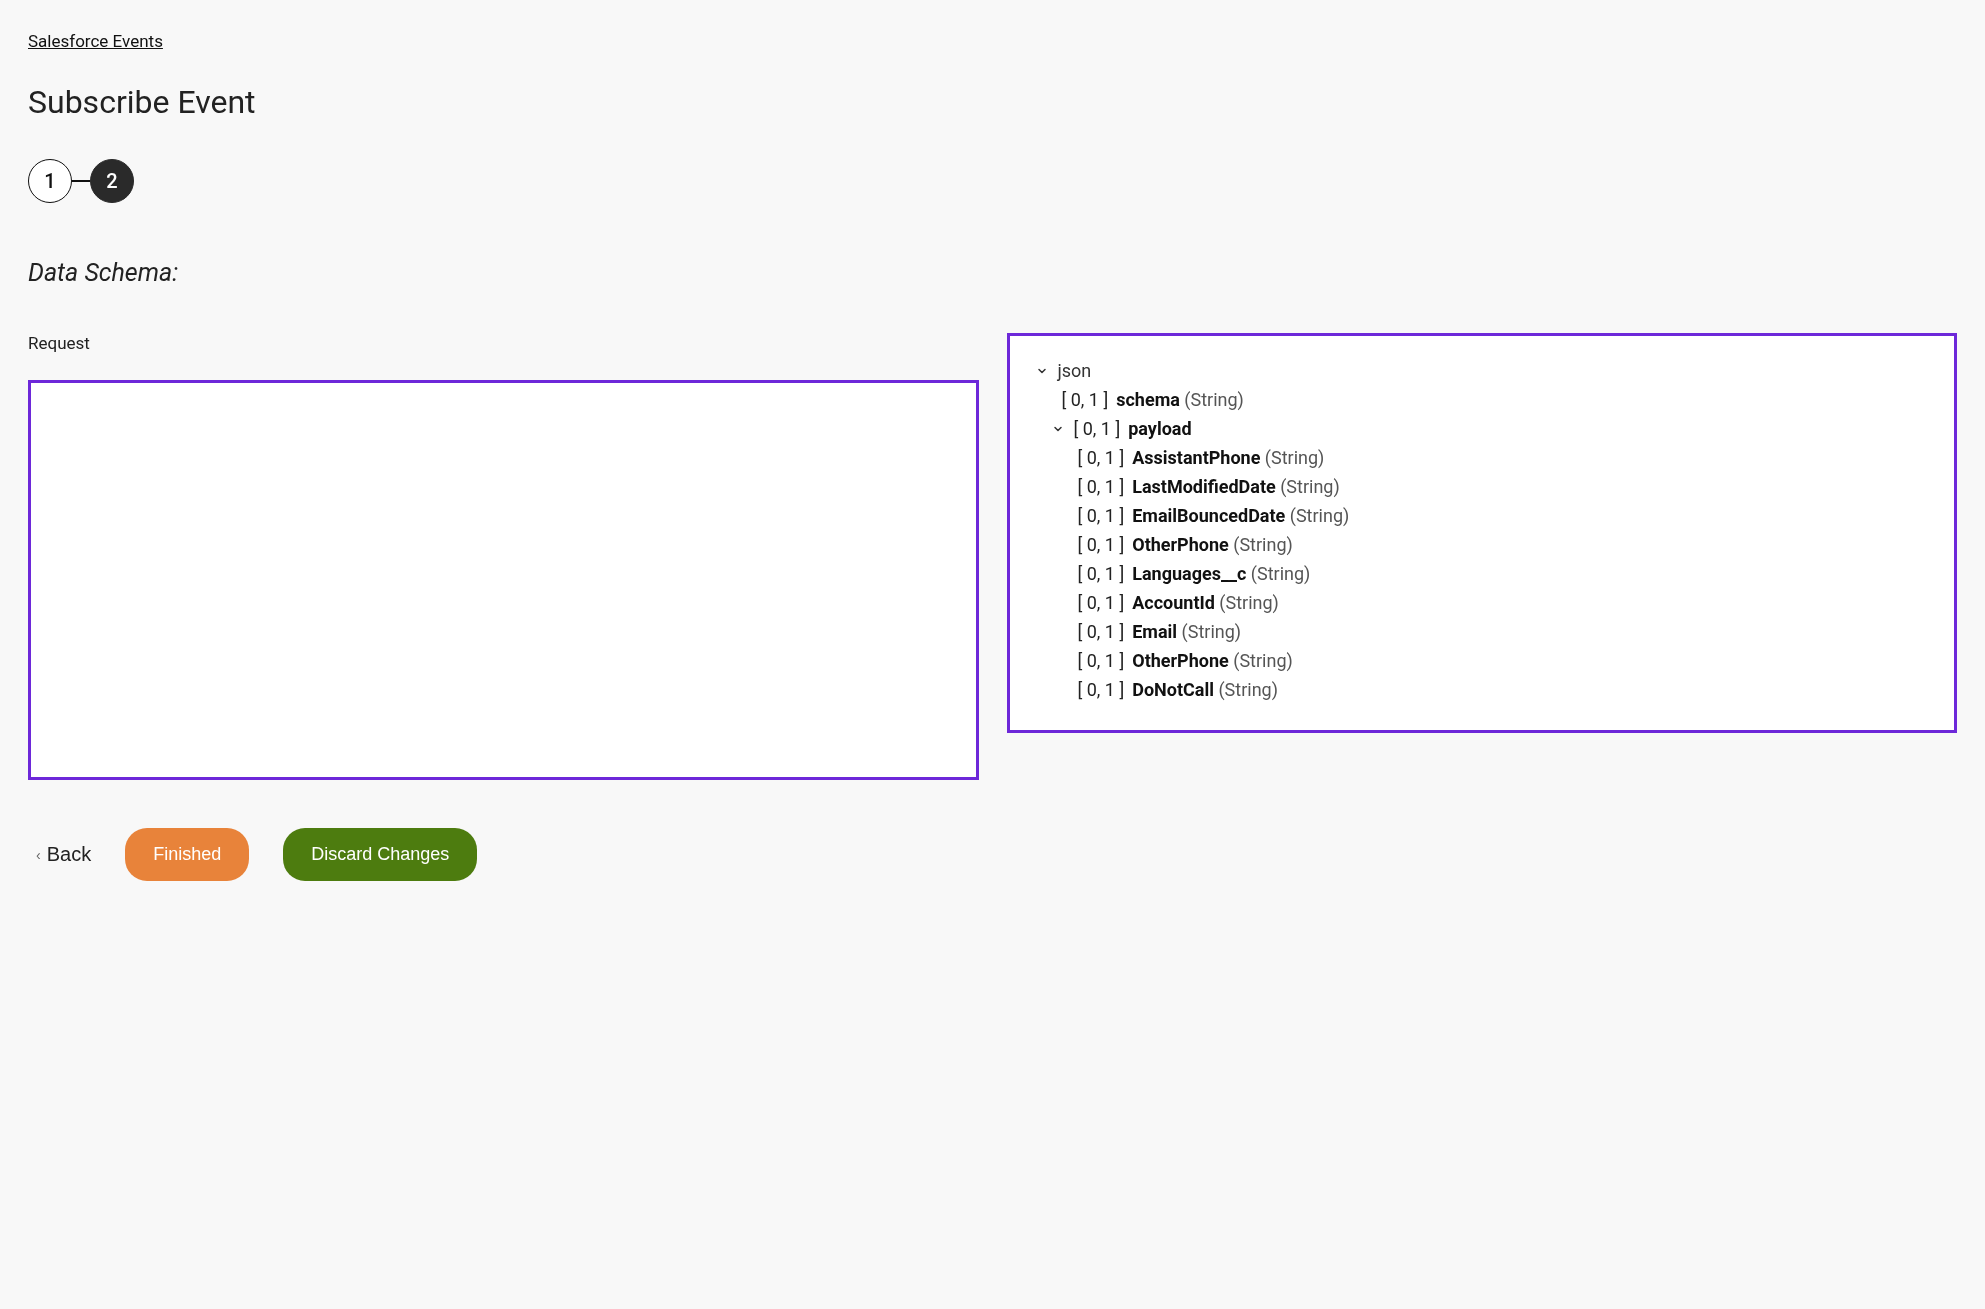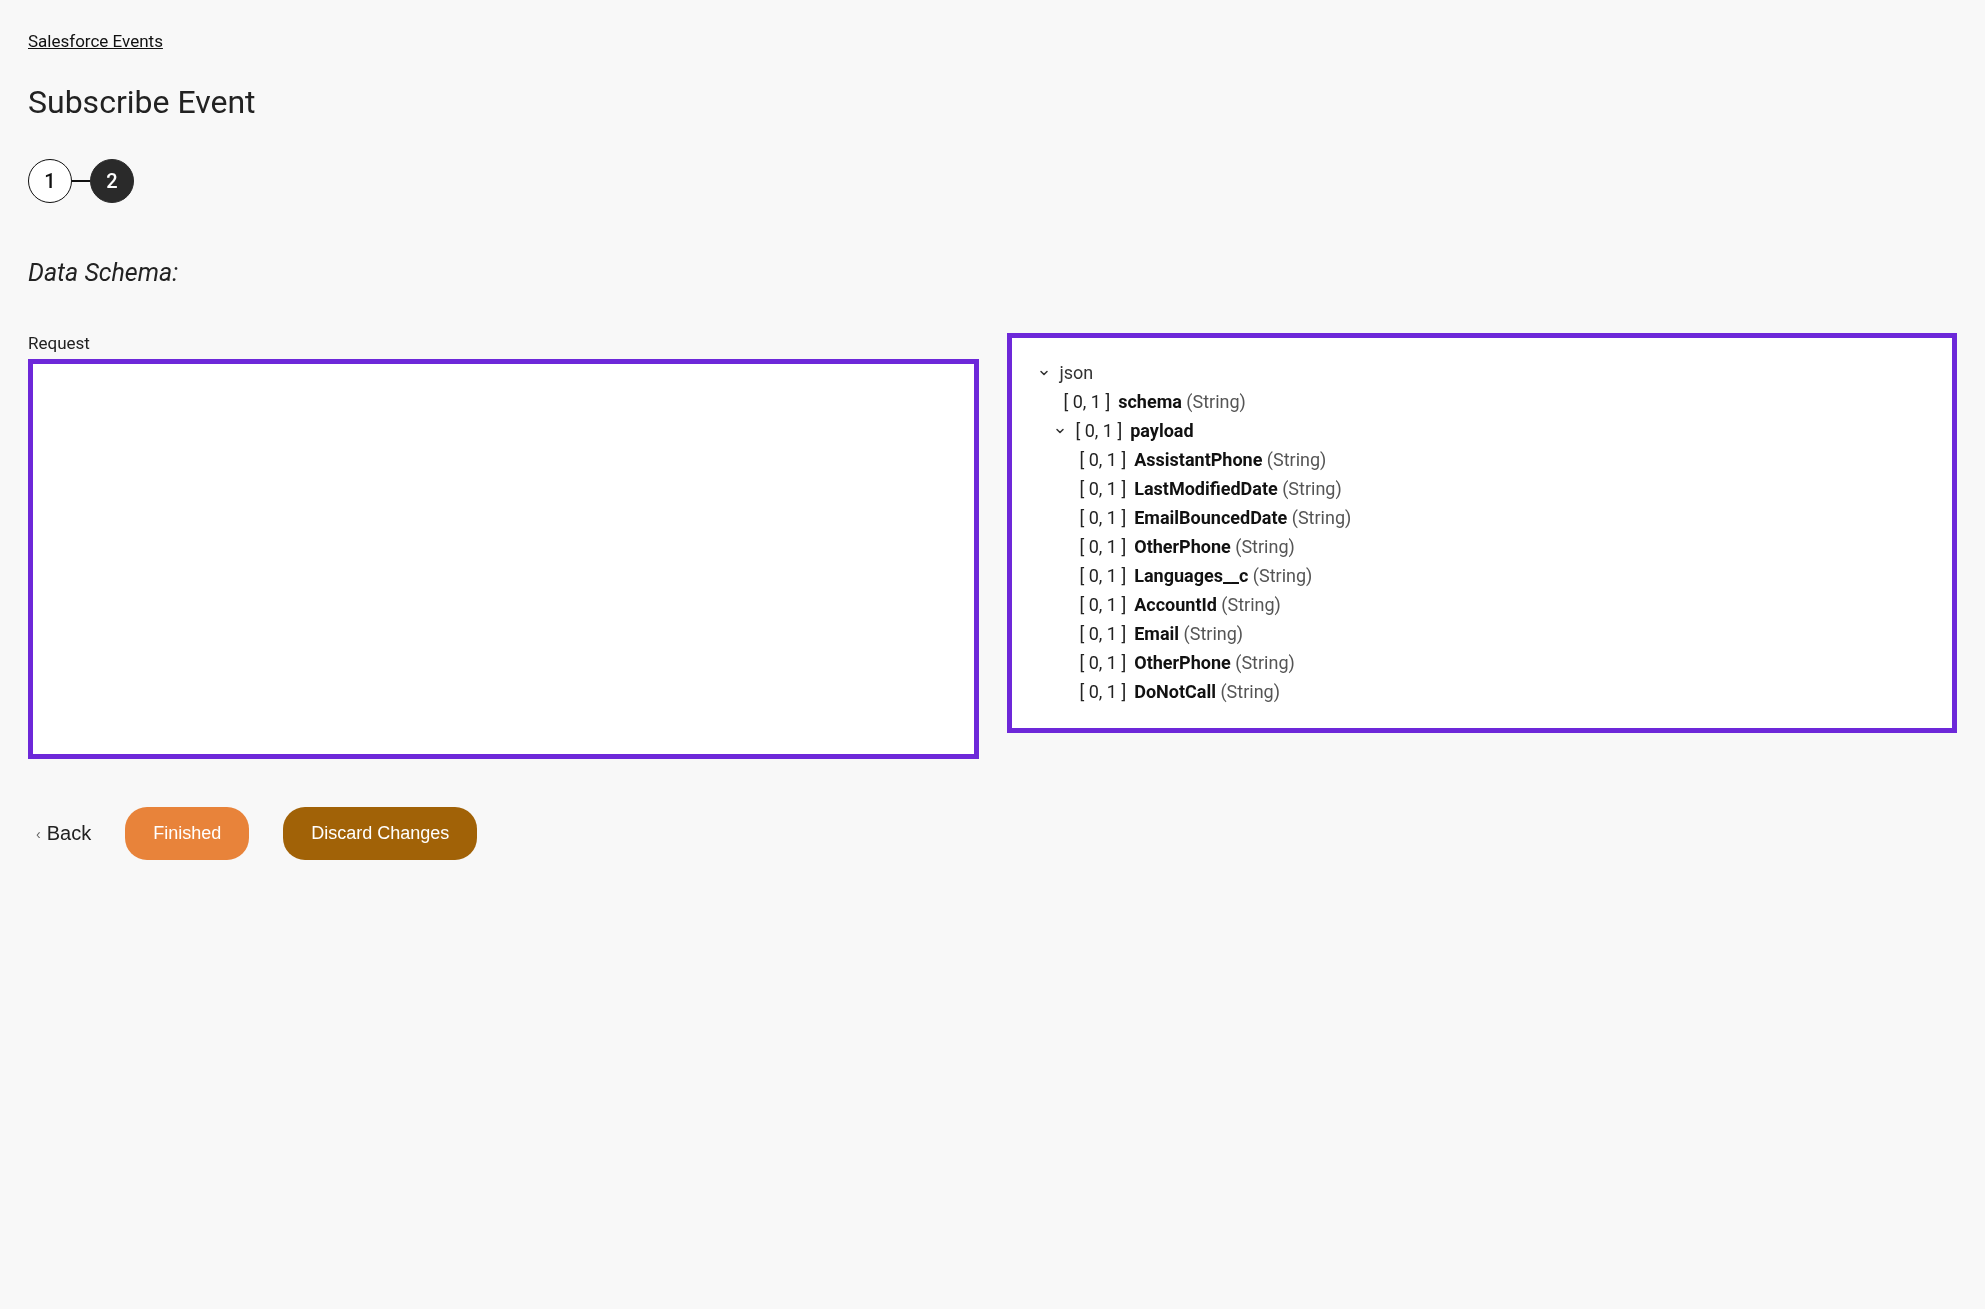--- a/index.html
+++ b/index.html
@@ -96,26 +96,26 @@
       margin-top: -20px;
     }
     .panel-col {
       flex: 1;
       display: flex;
       flex-direction: column;
     }
     .panel-label {
       font-size: 17px;
       color: #222;
-      margin-bottom: 6px;
+      margin-bottom: 27px;
       font-weight: 400;
     }
     .panel {
       background: #fff;
-      border: 5px solid #6d28d9;
+      border: 3px solid #6d28d9;
       height: 400px;
       overflow-y: auto;
       overflow-x: hidden;
     }
     .tree {
       padding: 24px 18px 24px 24px;
       font-size: 18px;
       color: #222;
     }
     .tree-node {
@@ -184,21 +184,21 @@
       padding: 16px 28px;
       font-size: 18px;
       cursor: pointer;
       font-weight: 400;
     }
     .btn-primary {
       background: #e8833a;
       color: #fff;
     }
     .btn-secondary {
-      background: #a16207;
+      background: #4d7c0f;
       color: #fff;
     }
   </style>
 </head>
 <body>
 
 
 
 <a class="breadcrumb-link">Salesforce Events</a>
 

